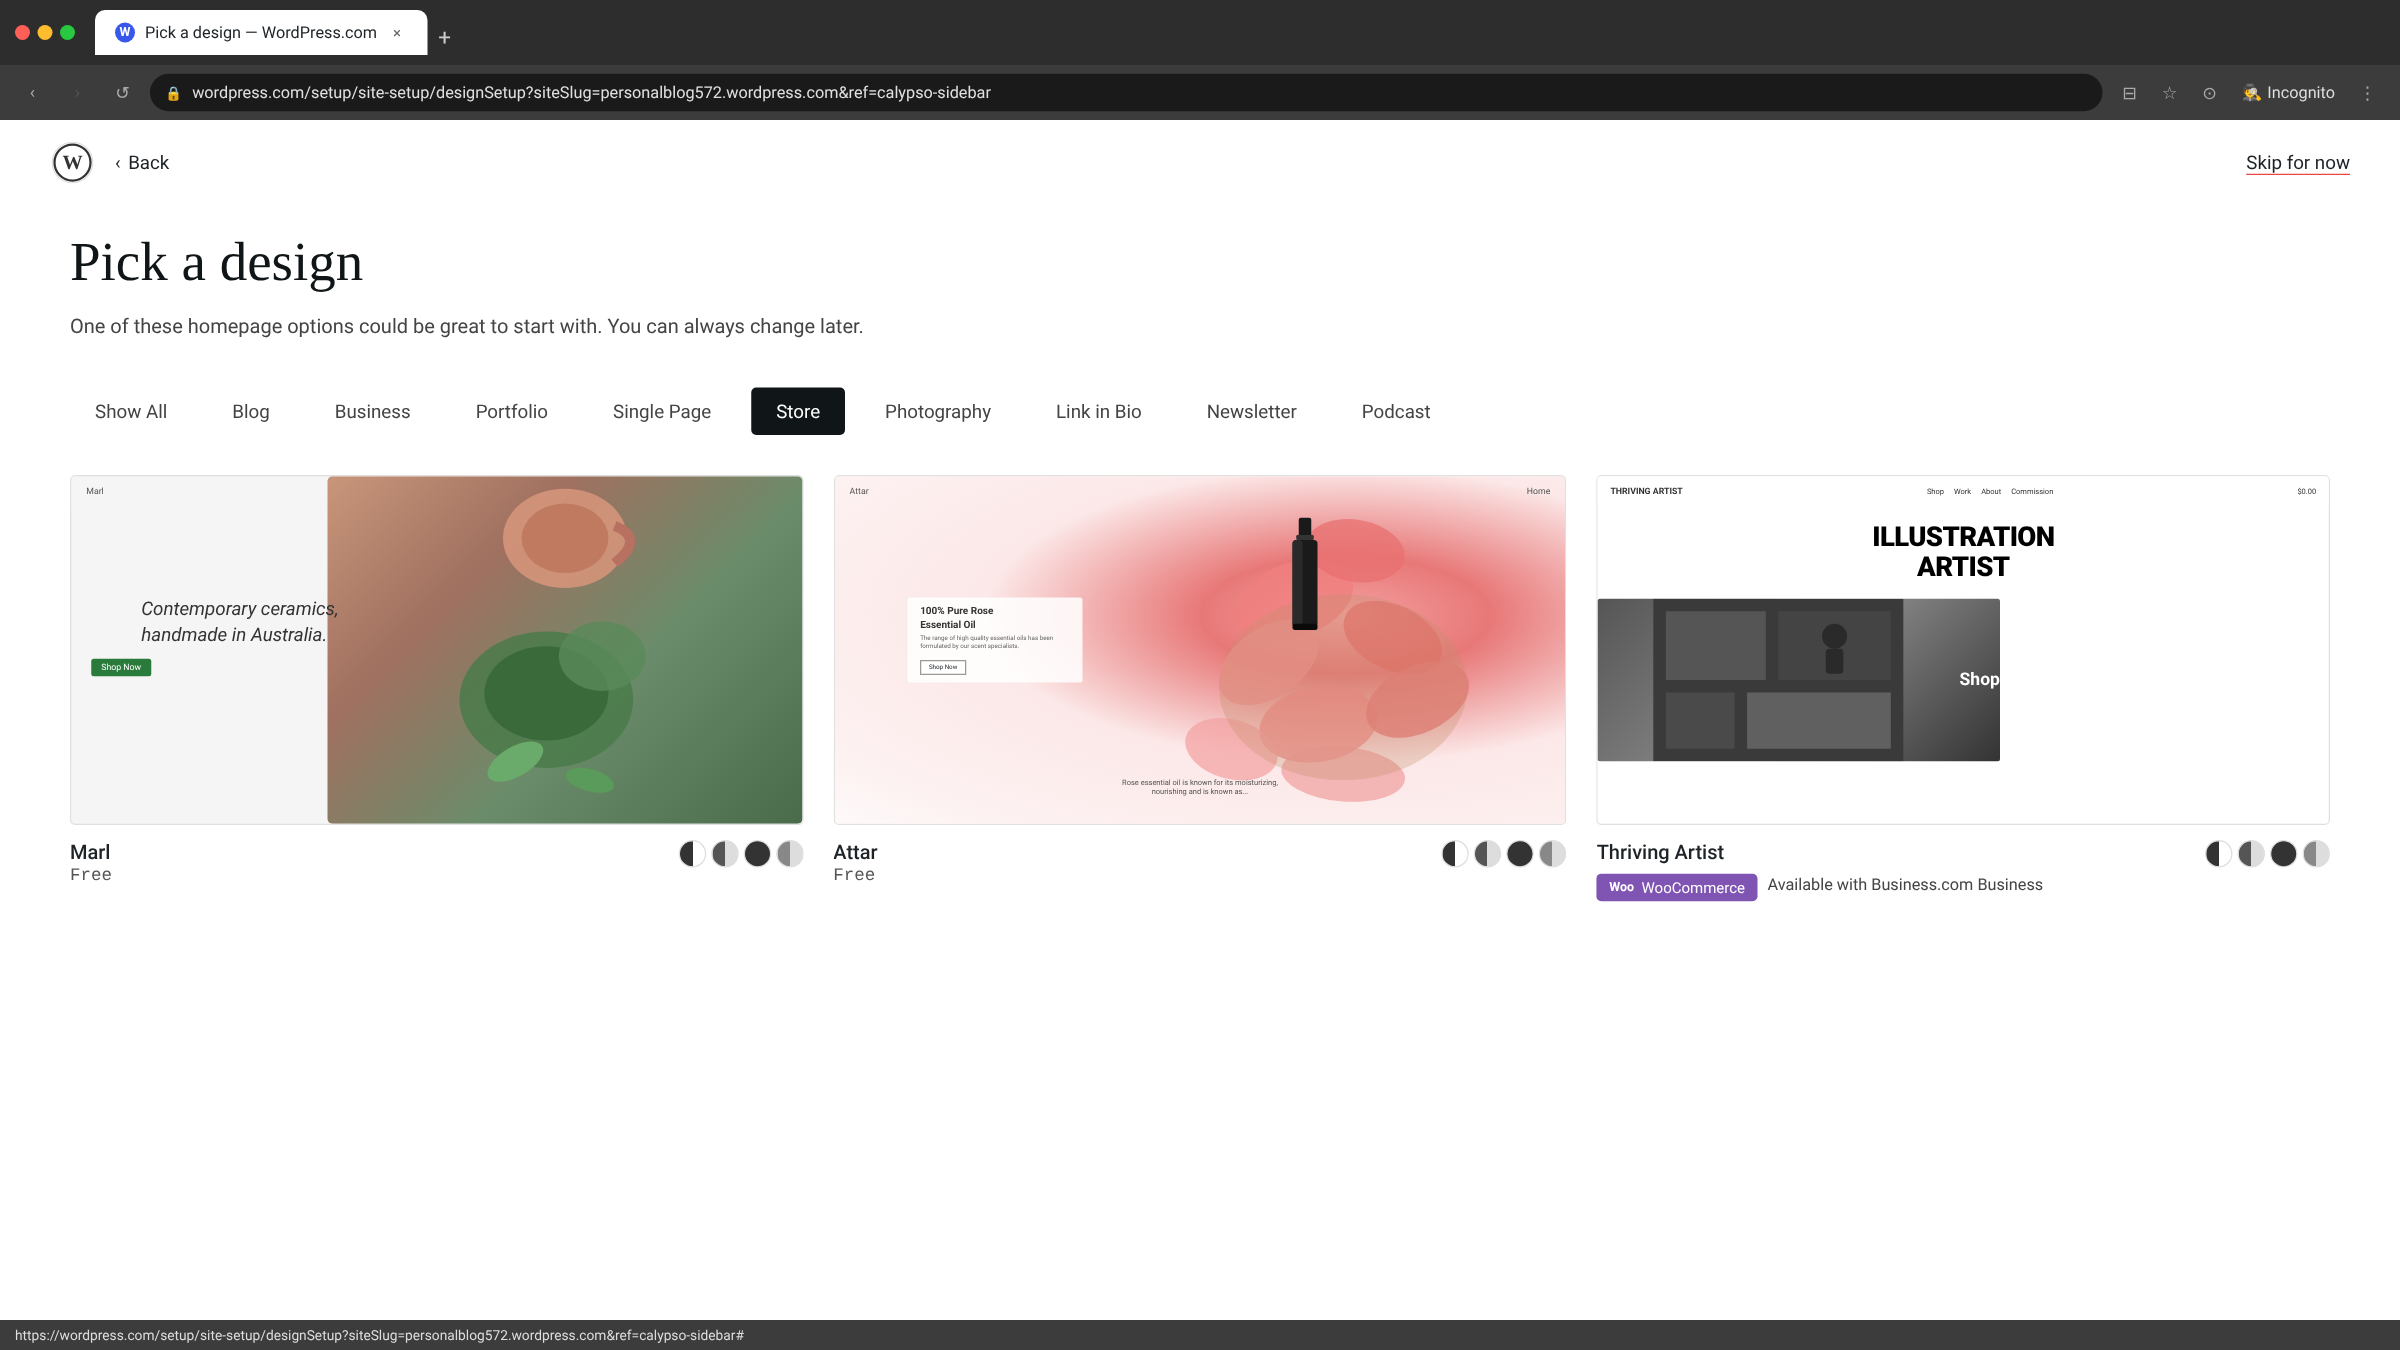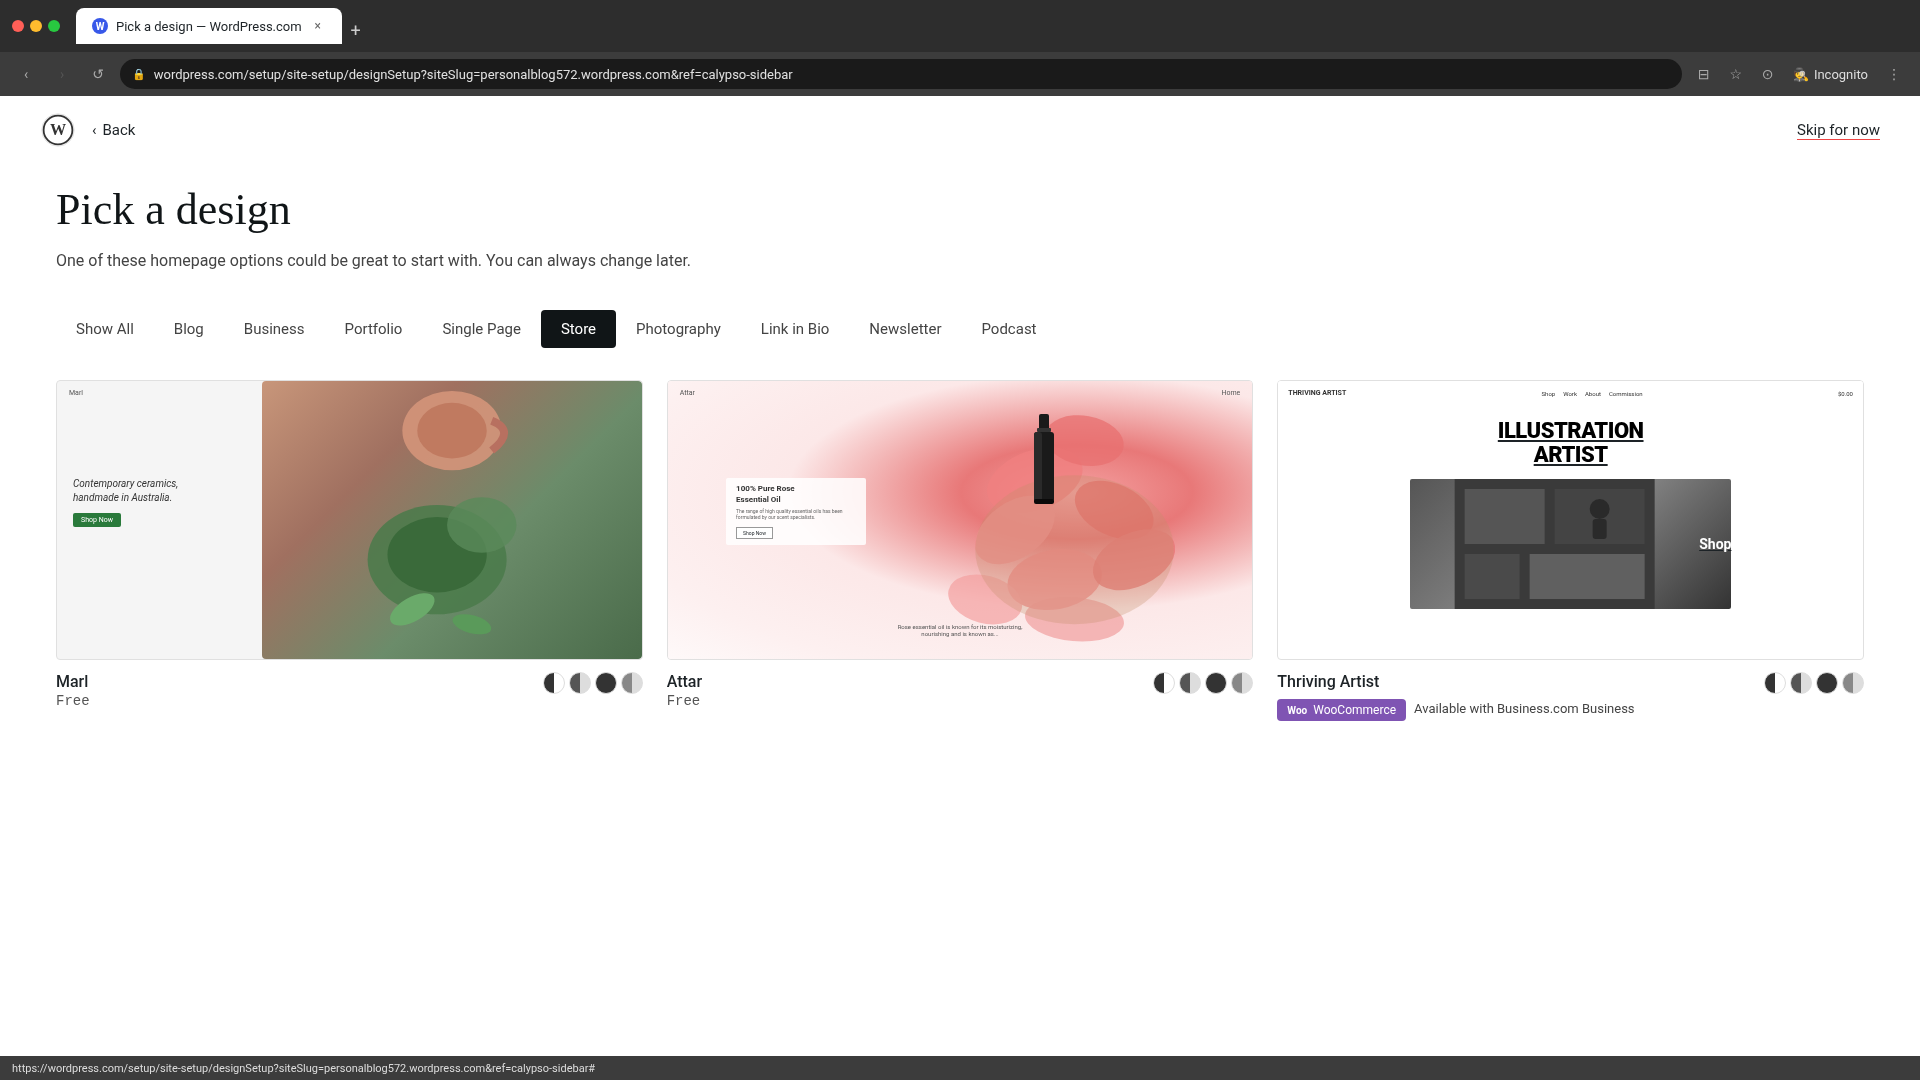--- a/index.html
+++ b/index.html
@@ -178,21 +178,21 @@
     .page-subtitle {
       font-size: 16px;
       color: #444;
       margin-bottom: 40px;
     }
 
     
     .filter-tabs {
       display: flex;
       align-items: center;
-      gap: 0;
+      gap: 12px;
       margin-bottom: 32px;
       border-bottom: none;
     }
     .filter-tab {
       padding: 10px 20px;
       font-size: 15px;
       color: #444;
       cursor: pointer;
       border-radius: 4px;
       text-decoration: none;
@@ -236,24 +236,25 @@
     .marl-text-side {
       display: flex;
       flex-direction: column;
       justify-content: flex-end;
       padding-bottom: 20px;
       padding-top: 80px;
       z-index: 2;
       min-width: 160px;
     }
     .marl-title-text {
-      font-size: 10px;
+      font-size: 15px;
       color: #333;
       font-style: italic;
       line-height: 1.4;
+      margin-left: 40px;
     }
     .marl-shop-btn {
       background: #2a7a3b;
       color: white;
       font-size: 7px;
       padding: 3px 8px;
       border-radius: 2px;
       display: inline-block;
       margin-top: 8px;
       width: fit-content;
@@ -374,24 +375,22 @@
       display: flex;
       gap: 8px;
       font-size: 6px;
     }
     .thriving-hero {
       position: absolute;
       top: 22px;
       left: 0; right: 0; bottom: 0;
       display: flex;
       flex-direction: column;
-      align-items: center;
       justify-content: flex-start;
       padding-top: 16px;
-      text-decoration: underline;
     }
     .thriving-headline {
       font-size: 22px;
       font-weight: 900;
       color: #000;
       text-align: center;
       line-height: 1.1;
       letter-spacing: -0.5px;
       margin-bottom: 12px;
     }

